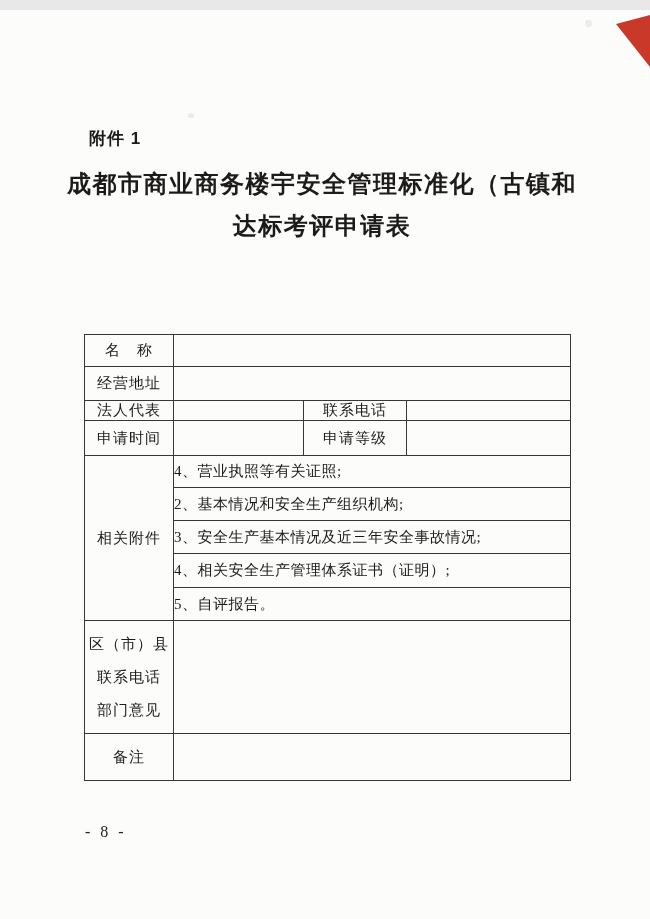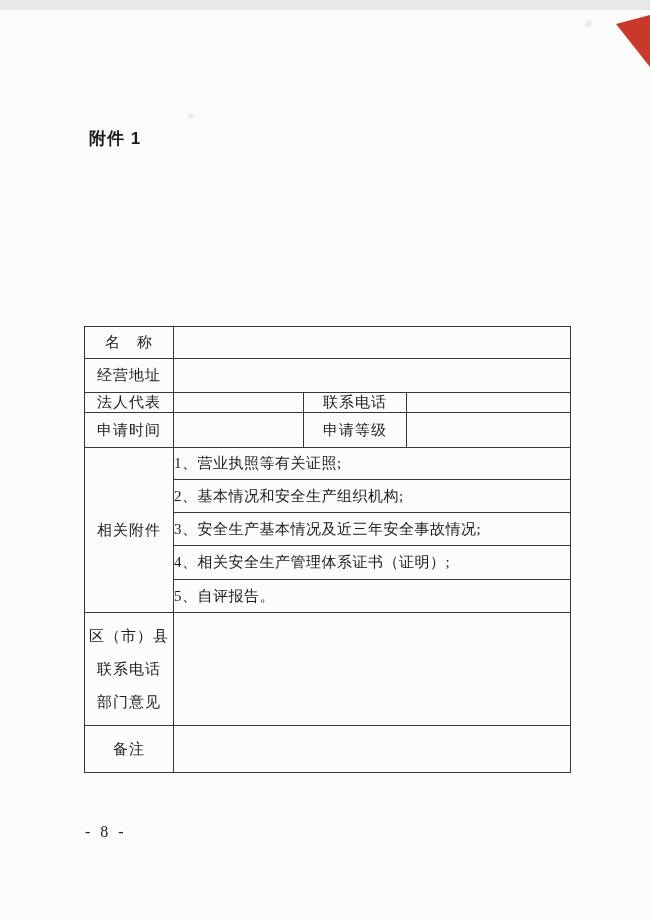--- a/index.html
+++ b/index.html
@@ -42,21 +42,21 @@
     font-family: "Liberation Sans", sans-serif;
     font-weight: 700;
     font-size: 24px;
     line-height: 42px;
     letter-spacing: 1.5px;
   }
   
   table.form {
     position: absolute;
     left: 84px;
-    top: 316px;
+    top: 324px;
     width: 486px;
     border-collapse: collapse;
     table-layout: fixed;
   }
   table.form td {
     border: 1.6px solid #3a3733;
     font-size: 15px;
     vertical-align: middle;
     padding: 0;
   }
@@ -107,20 +107,22 @@
 
 <div class="page">
 
   <svg class="corner-svg" viewBox="0 0 34 52">
     <polygon points="0,9 34,0 34,52" fill="#c9392a"></polygon>
   </svg>
 
   <div class="attachment-label">附件 1</div>
 
   <div class="doc-title">
+    <div>成都市商业商务楼宇安全管理标准化（古镇和</div>
+    <div>达标考评申请表</div>
   </div>
 
   <table class="form">
     <colgroup>
       <col style="width:89px">
       <col style="width:130px">
       <col style="width:103px">
       <col style="width:164px">
     </colgroup>
     <tbody>
@@ -139,21 +141,21 @@
         <td></td>
       </tr>
       <tr class="r4">
         <td class="label">申请时间</td>
         <td></td>
         <td class="label">申请等级</td>
         <td></td>
       </tr>
       <tr class="ratt1">
         <td class="label" rowspan="5">相关附件</td>
-        <td colspan="3" class="att">1、营业执照等有关证照;</td>
+        <td colspan="3" class="att">4、营业执照等有关证照;</td>
       </tr>
       <tr class="ratt2">
         <td colspan="3" class="att">2、基本情况和安全生产组织机构;</td>
       </tr>
       <tr class="ratt3">
         <td colspan="3" class="att">3、安全生产基本情况及近三年安全事故情况;</td>
       </tr>
       <tr class="ratt4">
         <td colspan="3" class="att">4、相关安全生产管理体系证书（证明）;</td>
       </tr>

